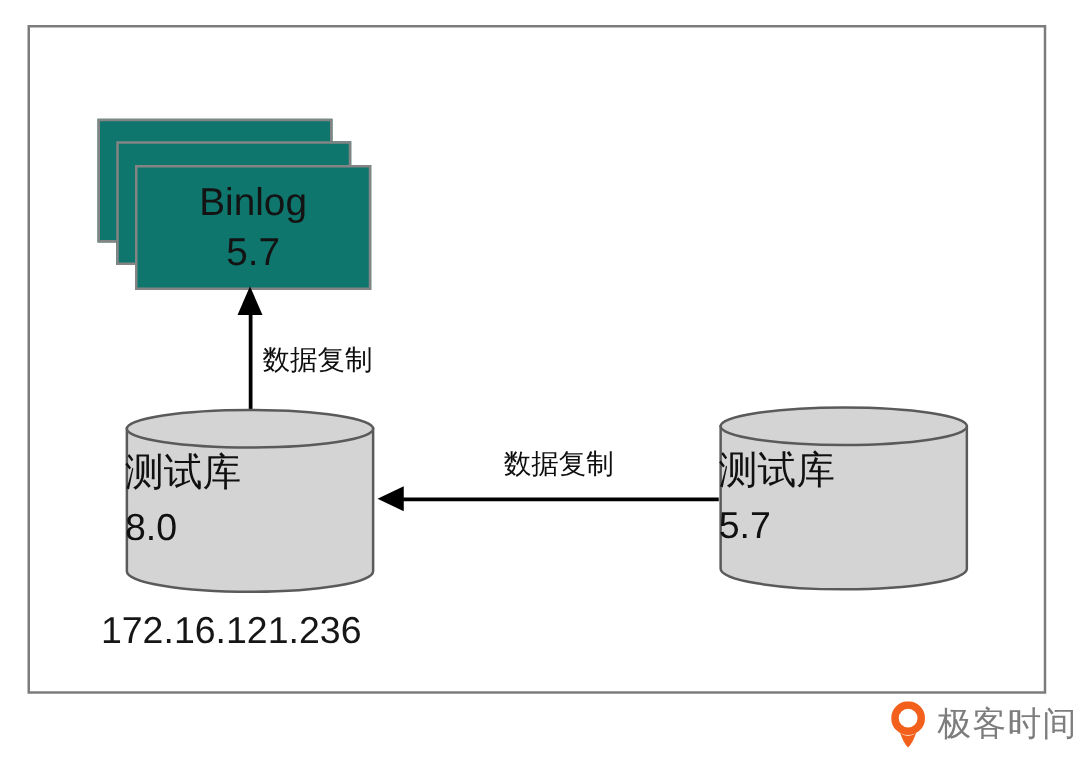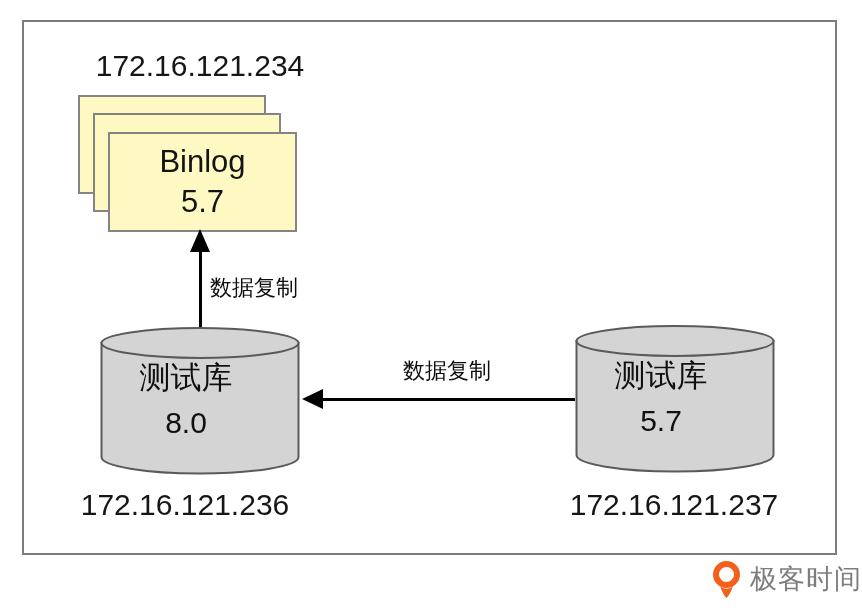--- a/index.html
+++ b/index.html
@@ -31,21 +31,21 @@
     text-align: center;
     white-space: nowrap;
   }
   .ip-top    { left: 50px;  top: 50px;  width: 300px; }
   .ip-left   { left: 35px;  top: 489px; width: 300px; }
   .ip-right  { left: 524px; top: 489px; width: 300px; }
 
   
   .paper {
     position: absolute;
-    background: #fef9c3;
+    background: #0f766e;
     border: 2px solid #848484;
     width: 184px; height: 95px;
   }
   .paper-back  { left: 78px;  top: 95px;  }
   .paper-mid   { left: 93px;  top: 113px; }
   .paper-front {
     left: 108px; top: 132px; width: 185px; height: 96px;
     display: flex; flex-direction: column;
     align-items: center; justify-content: center;
     font-size: 31px; line-height: 40px; color: #131313;
@@ -84,21 +84,20 @@
     width: 200px; height: 150px;
   }
   .cyl-left  { left: 100px; top: 326px; }
   .cyl-right { left: 575px; top: 324px; }
   .cylinder svg { position: absolute; left: 0; top: 0; }
   .cyl-shape { stroke: #5a5a5a; stroke-width: 2; }
   .cyl-text {
     position: absolute; left: 0; top: 30px;
     width: 172px;
     display: flex; flex-direction: column;
-    align-items: center;
     color: #101010;
   }
   .cyl-name    { font-size: 31px; line-height: 44px; }
   .cyl-version { font-size: 30px; line-height: 46px; }
 
   
   .brand {
     position: absolute;
     left: 710px; top: 561px;
     display: flex; align-items: flex-start;
@@ -111,21 +110,20 @@
     white-space: nowrap;
   }
 </style>
 </head>
 <body>
 
 <div id="stage">
 
   <div class="frame"></div>
 
-  <div class="ip-label ip-top">172.16.121.234</div>
 
   <div class="paper paper-back"></div>
   <div class="paper paper-mid"></div>
   <div class="paper paper-front">
     <div>Binlog</div>
     <div>5.7</div>
   </div>
 
   <div class="arrow-line v-line"></div>
   <div class="arrow-head v-head"></div>
@@ -150,21 +148,20 @@
   <div class="cylinder cyl-right">
     <svg width="200" height="150" viewBox="0 0 200 150">
       <path class="cyl-shape" d="M1.5,17 L1.5,131 A98.5,16.5 0 0 0 198.5,131 L198.5,17 Z" fill="#d4d4d4"></path>
       <ellipse class="cyl-shape" cx="100" cy="17" rx="98.5" ry="15" fill="#d4d4d4"></ellipse>
     </svg>
     <div class="cyl-text">
       <div class="cyl-name">测试库</div>
       <div class="cyl-version">5.7</div>
     </div>
   </div>
-  <div class="ip-label ip-right">172.16.121.237</div>
 
   <div class="brand">
     <svg class="brand-icon" viewBox="0 0 33 38">
       <circle cx="16.5" cy="13.5" r="10.5" fill="none" stroke-width="6" stroke="#f2601c"></circle>
       <path d="M10,25 C12,31 14,34.5 16.5,37 C19,34.5 21,31 23,25 C19.5,28.5 13.5,28.5 10,25 Z" fill="#f2601c"></path>
     </svg>
     <div class="brand-name" style="color: rgb(125, 125, 125);">极客时间</div>
   </div>
 
 </div>

